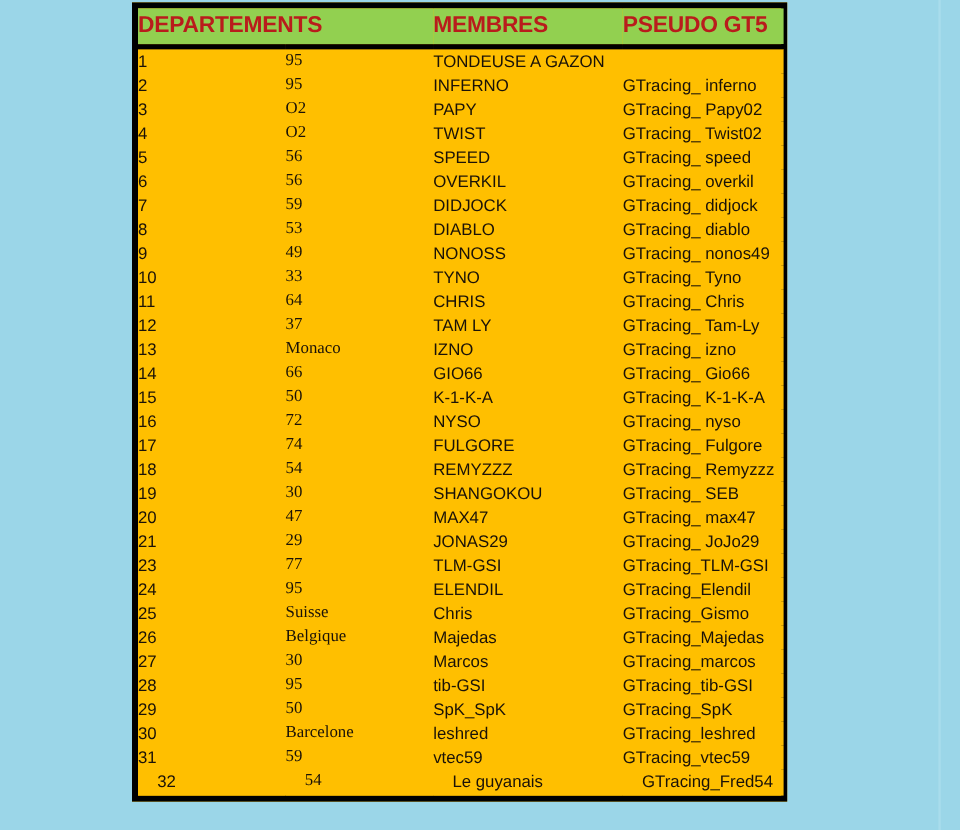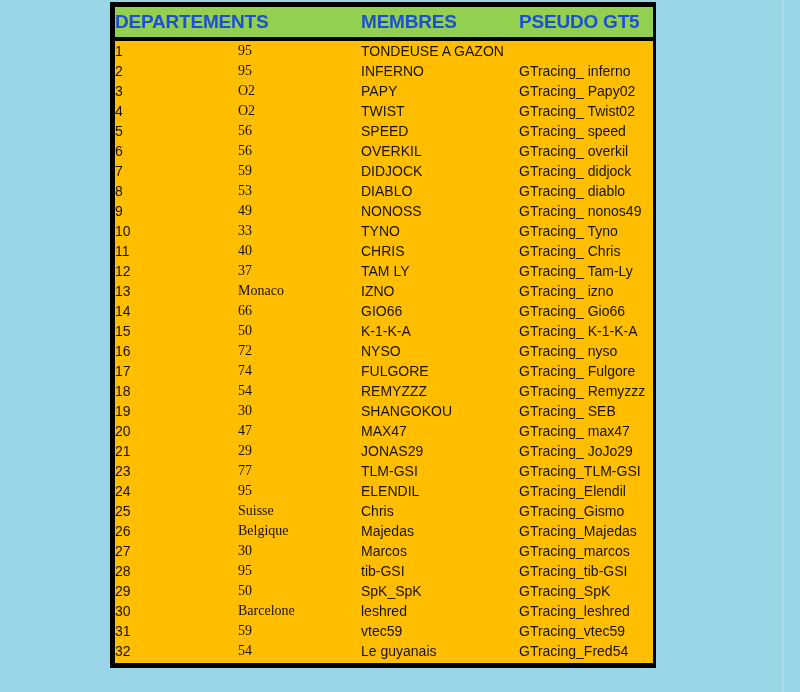--- a/index.html
+++ b/index.html
@@ -33,21 +33,21 @@
     background: #ffbf00;
     box-sizing: border-box;
   }
   table.roster {
     border-collapse: collapse;
     width: 100%;
     table-layout: fixed;
   }
   table.roster thead th {
     background: #92d050;
-    color: #1d4ed8;
+    color: #b91c1c;
     font-size: 19px;
     font-weight: bold;
     height: 30px;
     padding: 0;
     text-align: left;
     border-bottom: 4px solid #000000;
     vertical-align: middle;
     letter-spacing: -0.2px;
     white-space: nowrap;
     overflow: hidden;
@@ -66,21 +66,21 @@
     border: none;
     white-space: nowrap;
     overflow: hidden;
     vertical-align: middle;
   }
   td.c-idx { width: 38px;  padding-left: 5px; }
   td.c-dep { width: 208px; padding-left: 73px; font-family: Liberation Serif, serif; }
   td.c-mem { width: 158px; padding-left: 4px; }
   td.c-pse { width: 134px; padding-left: 4px; }
 
-  tbody tr:last-child td { padding-bottom: 2px; }
+  tbody tr:last-child td { padding-bottom: 2px; padding-left: 16px; }
 </style>
 </head>
 <body>
 
 <div class="canvas-seam"></div>
 
 <div class="table-wrap">
   <table class="roster">
     <thead>
       <tr>
@@ -145,21 +145,21 @@
           <td class="c-pse">GTracing_ nonos49</td>
         </tr>
         <tr>
           <td class="c-idx">10</td>
           <td class="c-dep">33</td>
           <td class="c-mem">TYNO</td>
           <td class="c-pse">GTracing_ Tyno</td>
         </tr>
         <tr>
           <td class="c-idx">11</td>
-          <td class="c-dep">40</td>
+          <td class="c-dep">64</td>
           <td class="c-mem">CHRIS</td>
           <td class="c-pse">GTracing_ Chris</td>
         </tr>
         <tr>
           <td class="c-idx">12</td>
           <td class="c-dep">37</td>
           <td class="c-mem">TAM LY</td>
           <td class="c-pse">GTracing_ Tam-Ly</td>
         </tr>
         <tr>

